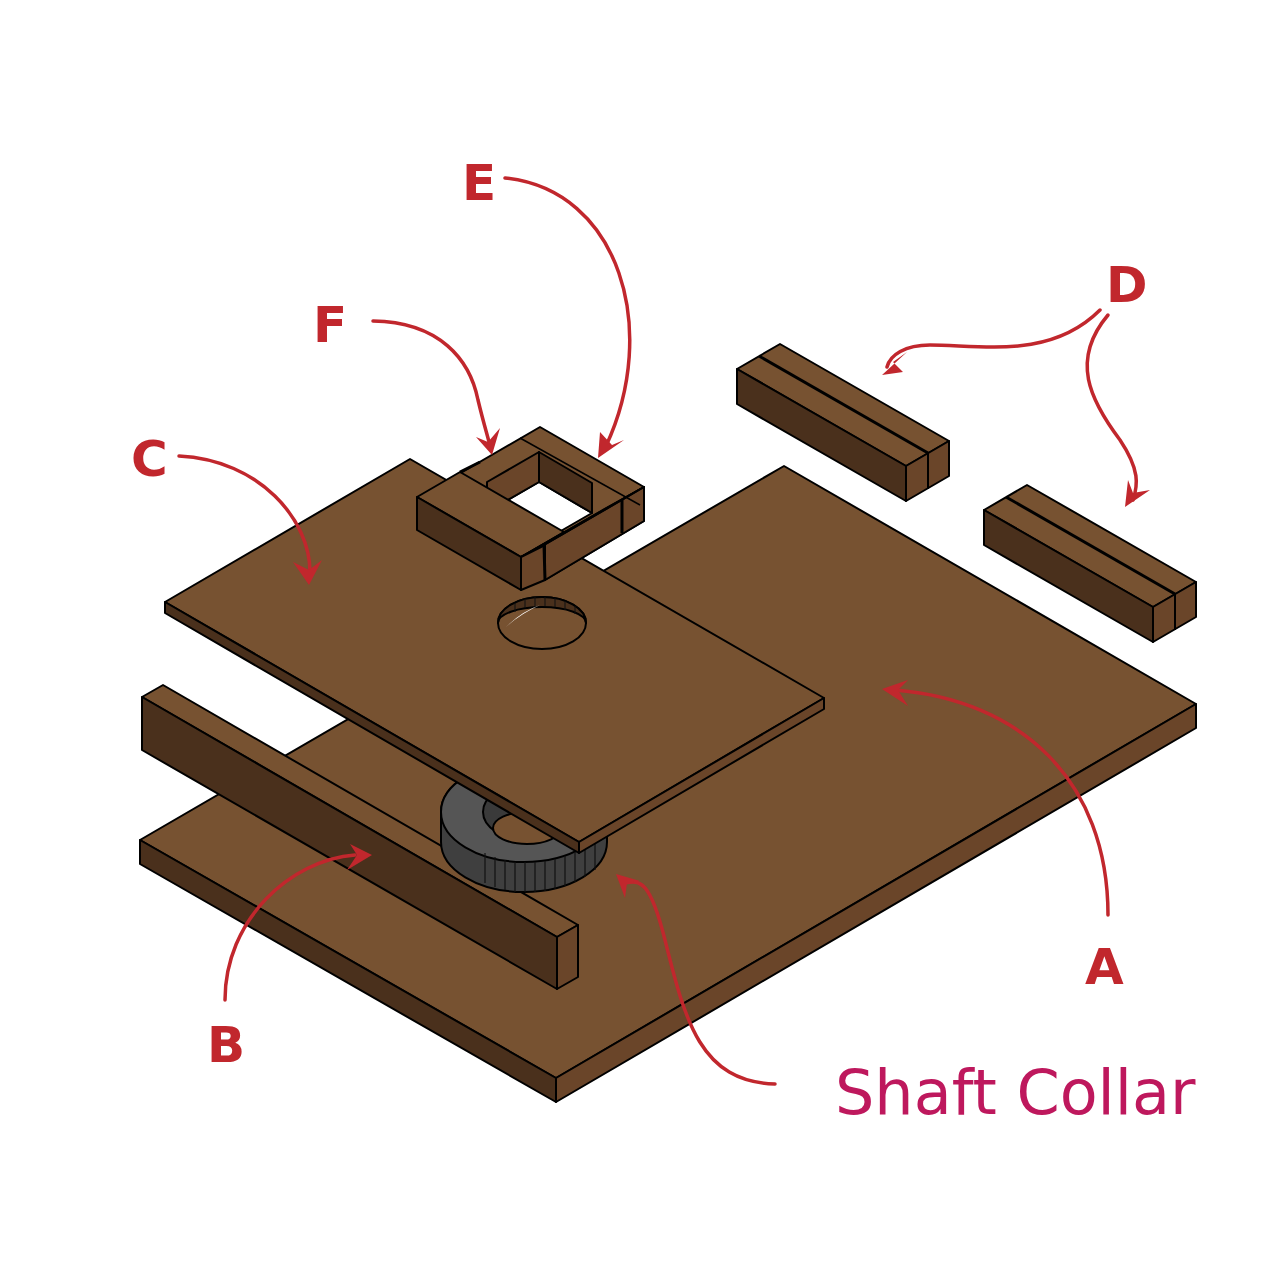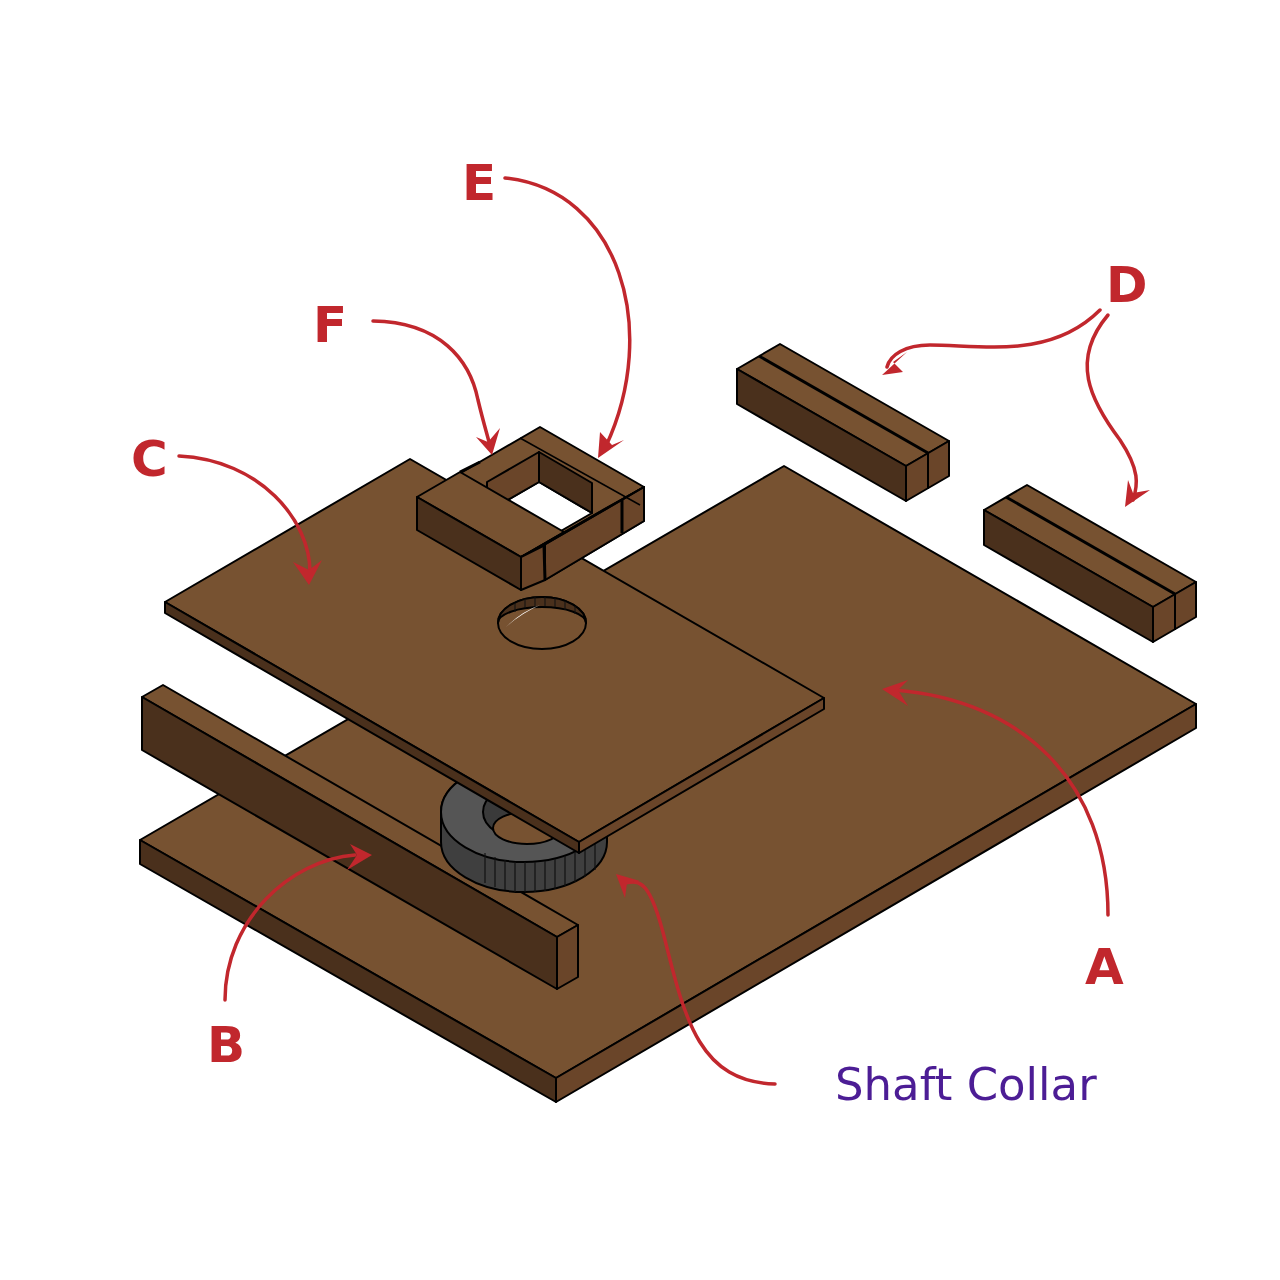--- a/index.html
+++ b/index.html
@@ -1,19 +1,19 @@
 <!DOCTYPE html>
 <html><head>
 <meta charset="utf-8">
 <style>
   html, body { margin: 0; padding: 0; background: #ffffff; }
   #stage { position: relative; width: 1280px; height: 1280px; overflow: hidden; background: #ffffff; }
   svg { position: absolute; left: 0; top: 0; }
   .lbl { position: absolute; color: #c1272d; font-family: "DejaVu Sans", sans-serif; font-weight: bold; font-size: 50px; line-height: 1; }
-  .caption { position: absolute; color: #4c1d95; font-family: "DejaVu Sans", sans-serif; font-size: 45px; line-height: 1; letter-spacing: 0px; }
+  .caption { position: absolute; color: #be185d; font-family: "DejaVu Sans", sans-serif; font-size: 62px; line-height: 1; letter-spacing: 0px; }
 </style>
 </head>
 <body>
 
 <div id="stage">
 <svg width="1280" height="1280" viewBox="0 0 1280 1280">
   <defs>
     <marker id="arrowhead" markerWidth="10" markerHeight="10" refX="6" refY="5" orient="auto" markerUnits="userSpaceOnUse">
       <path d="M0,0 L0,0"></path>
     </marker>

